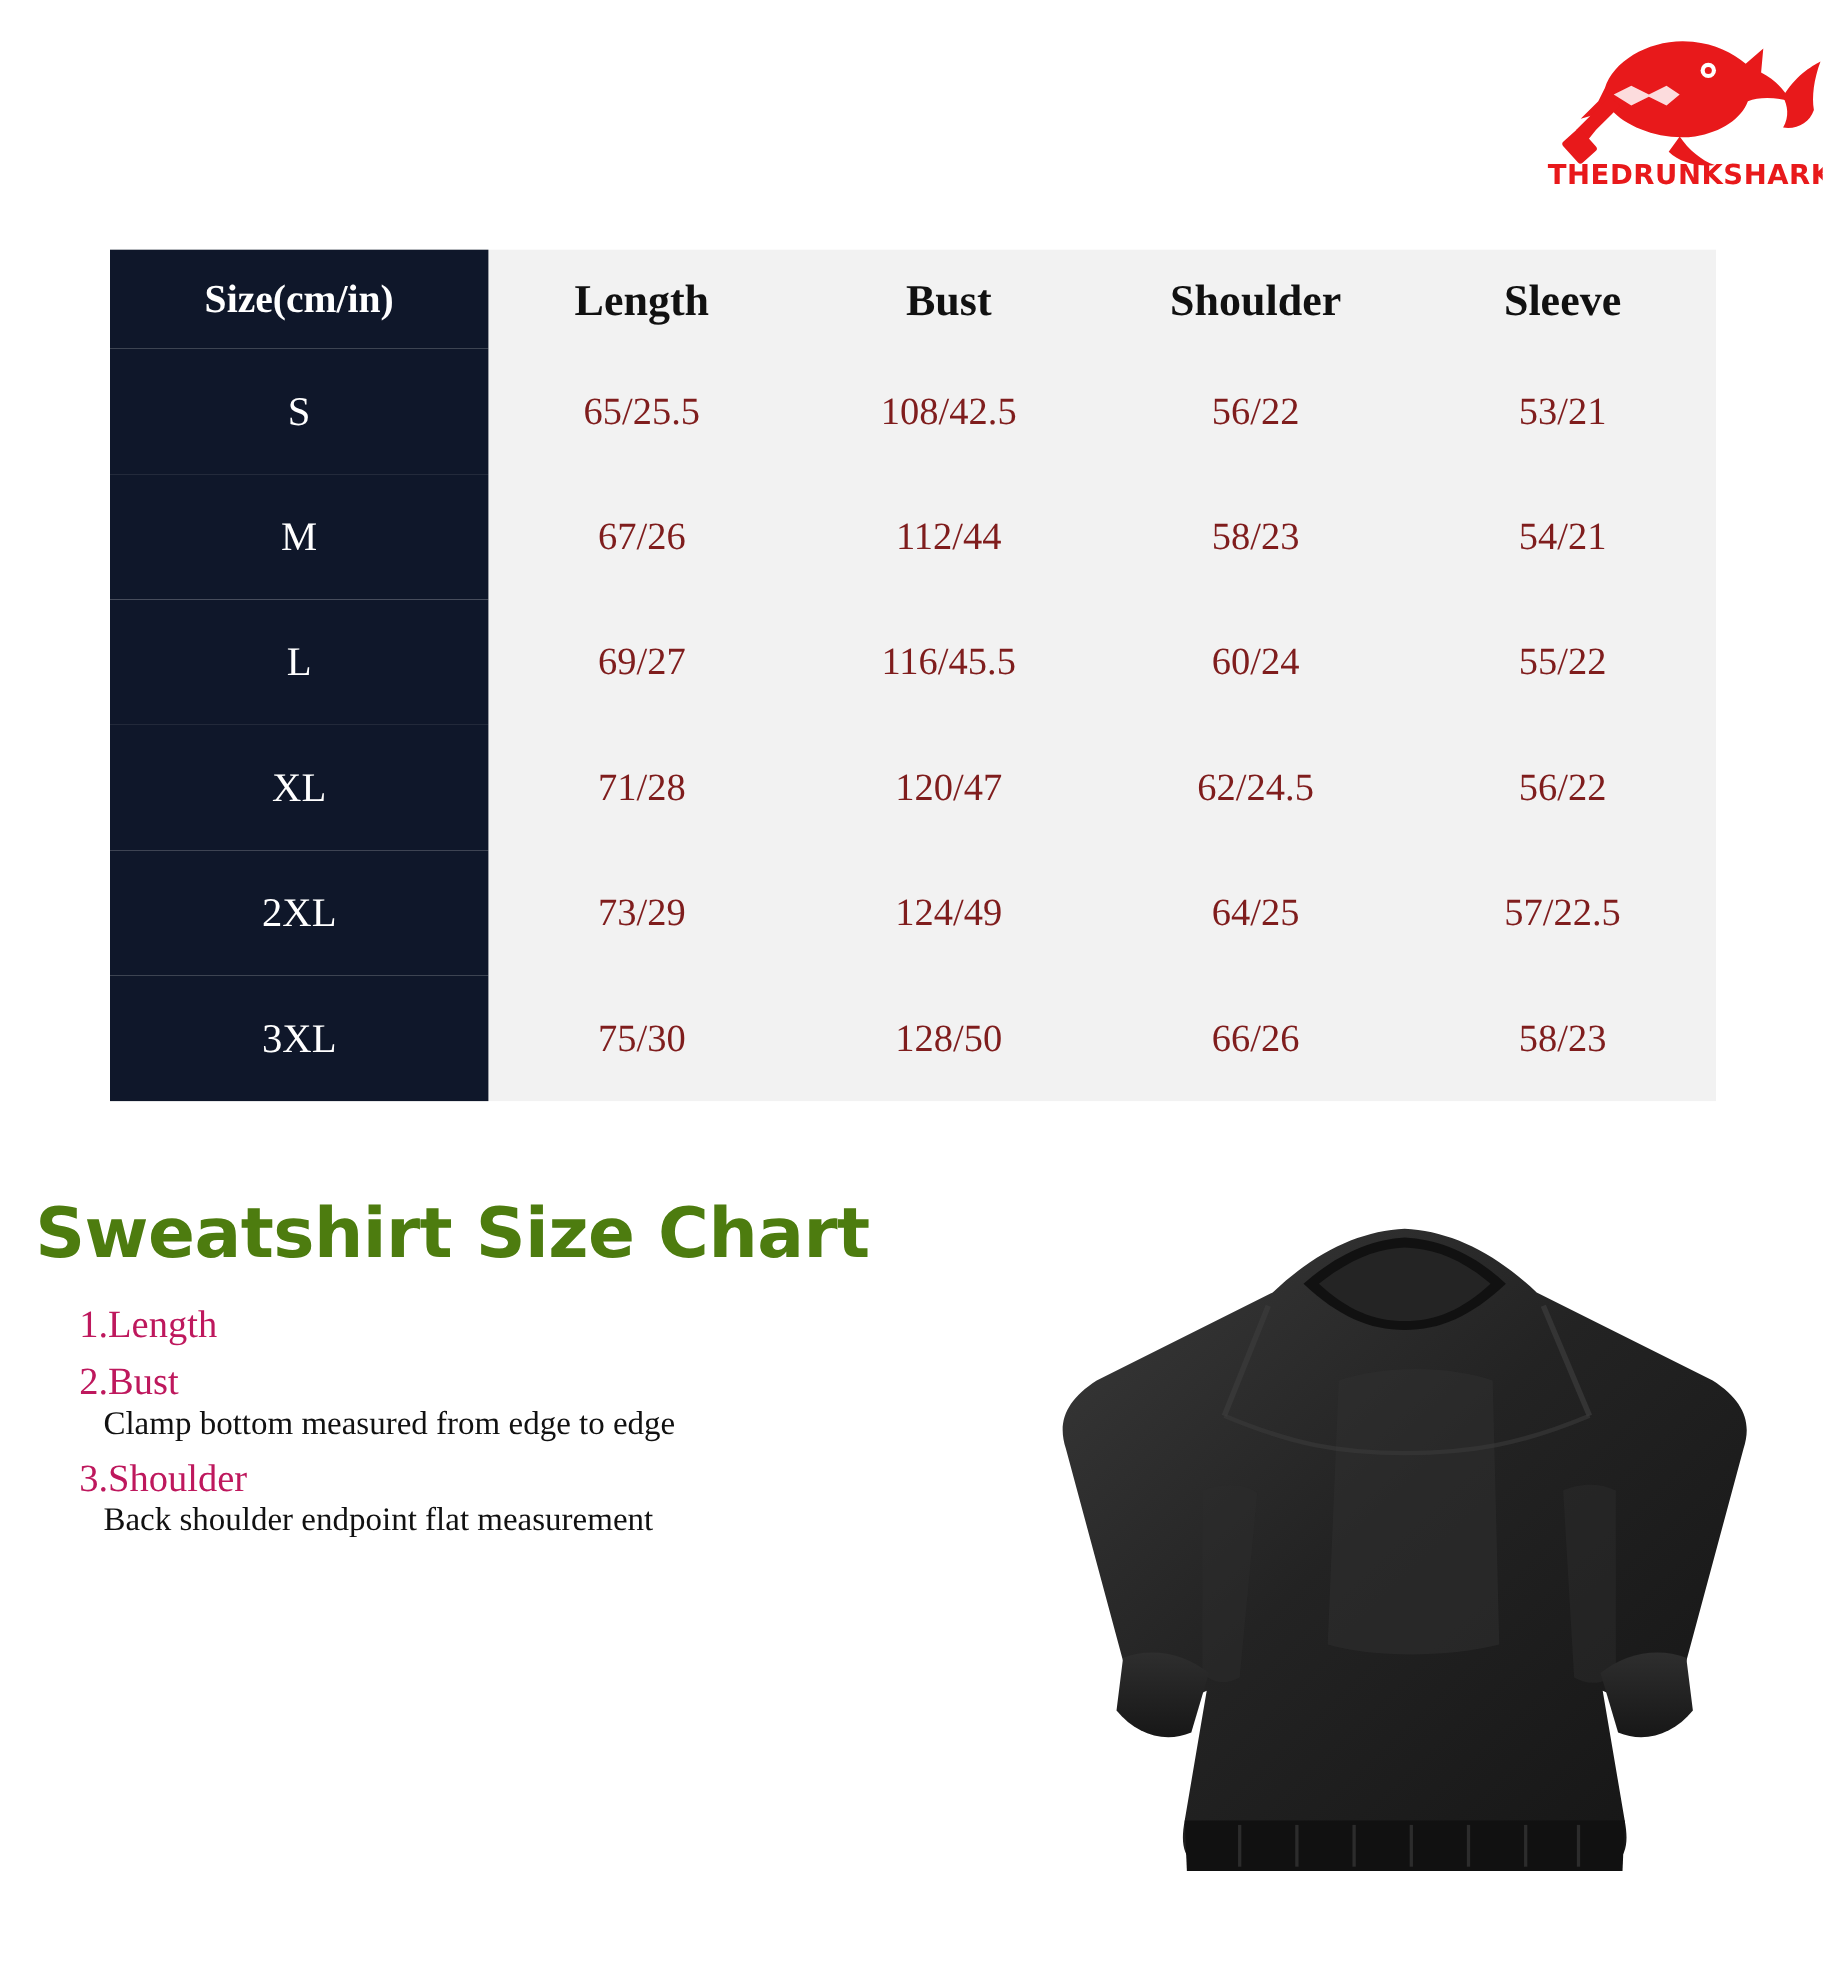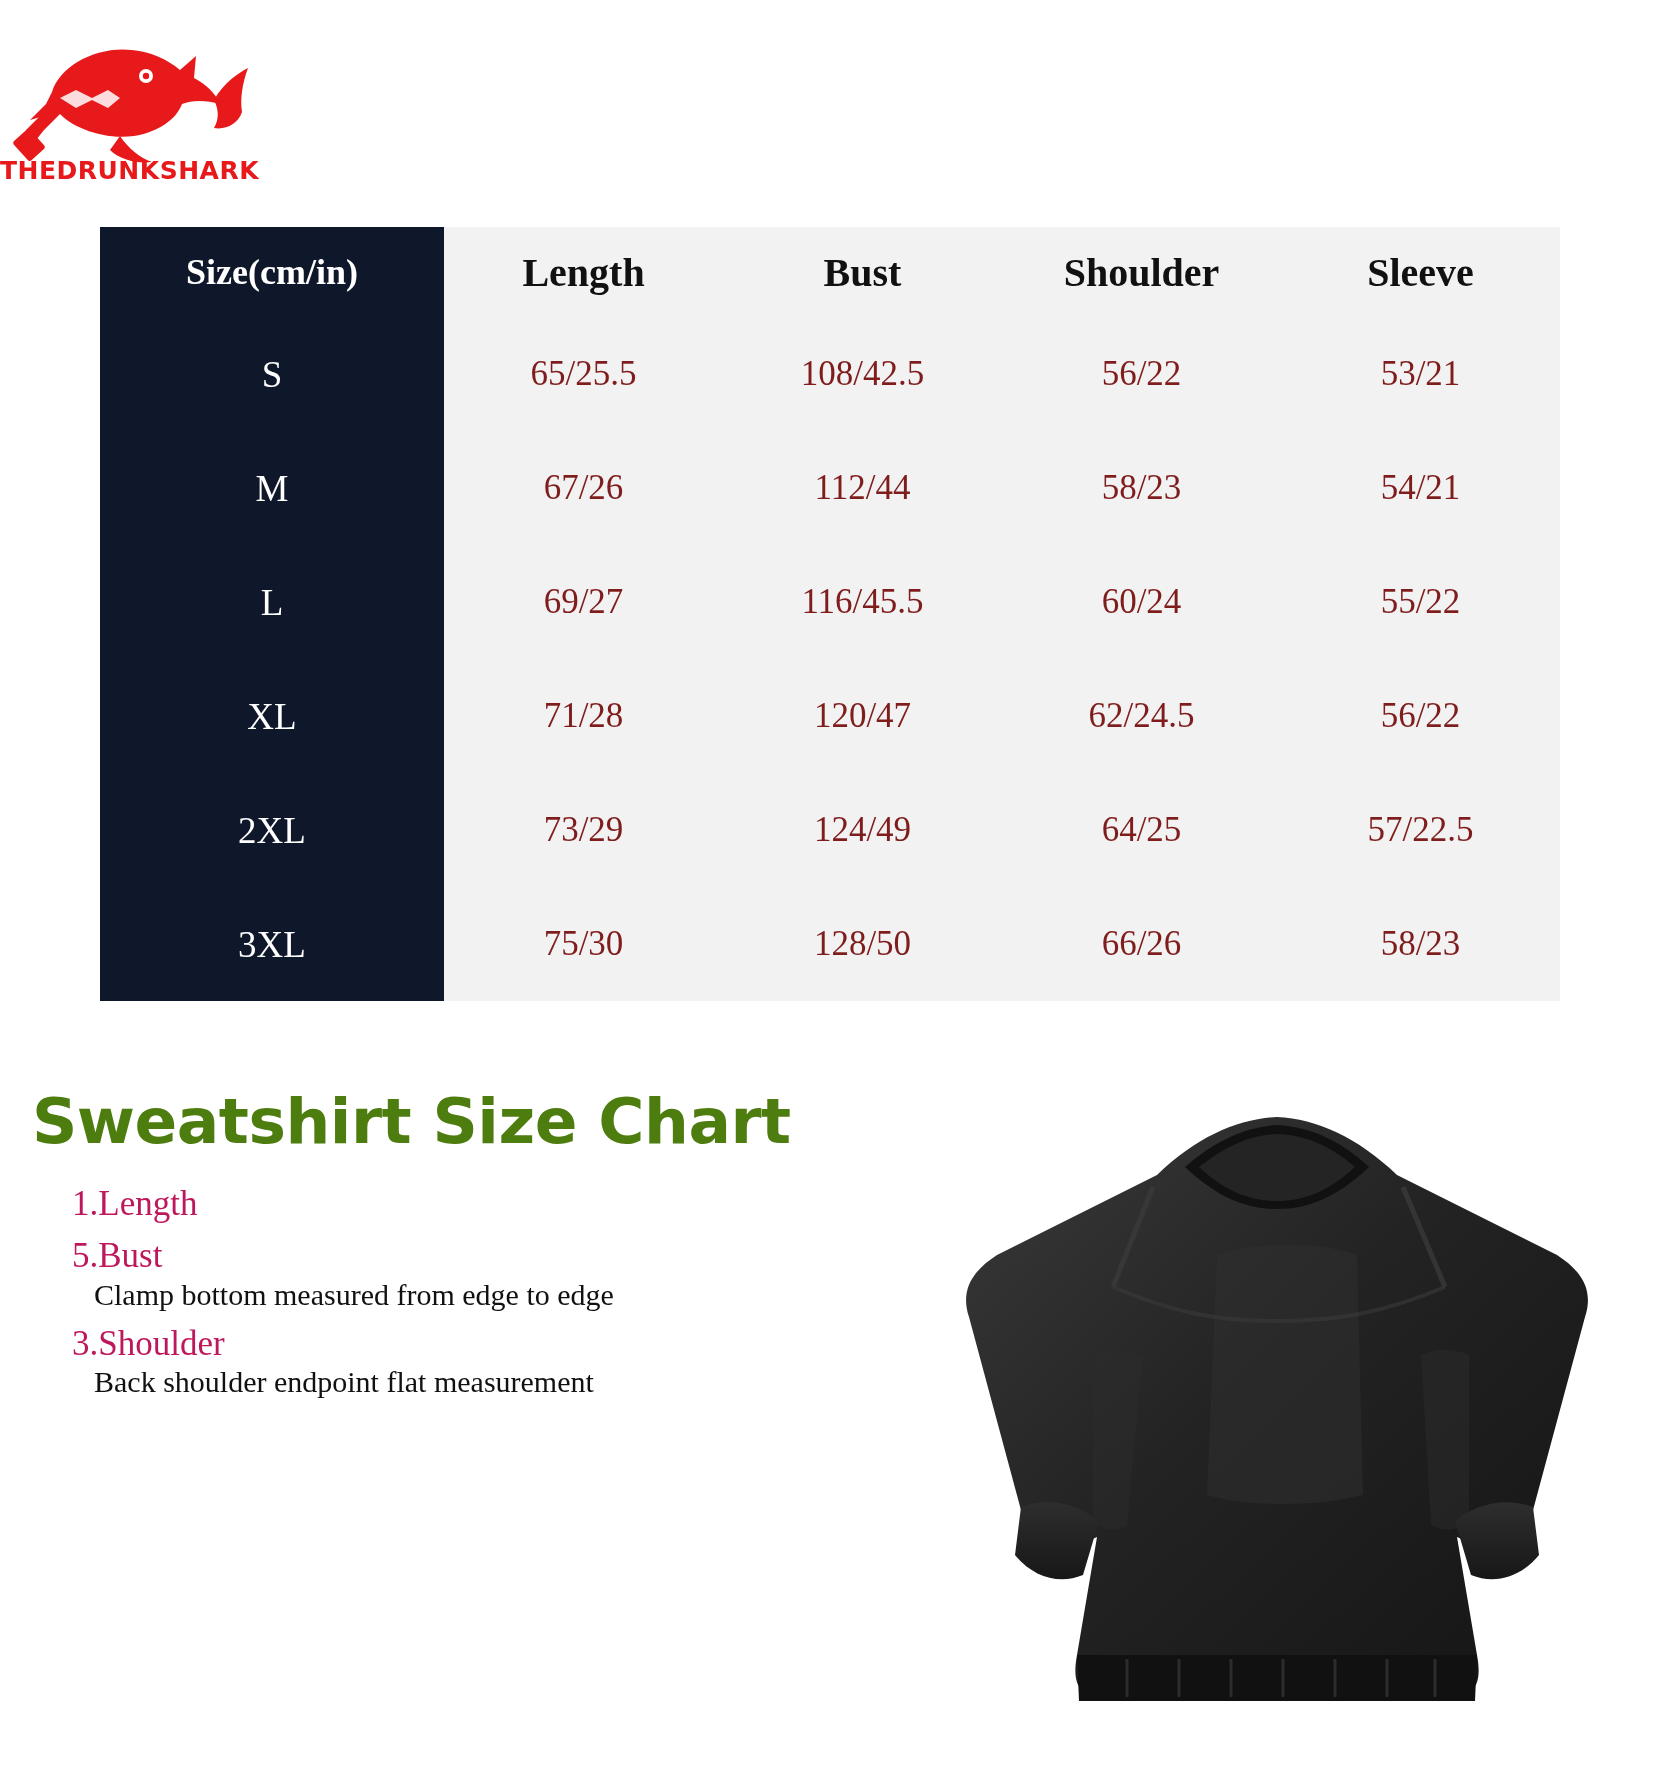--- a/index.html
+++ b/index.html
@@ -12,23 +12,23 @@
     height: 1785px;
     position: relative;
     font-family: "Liberation Serif", serif;
     overflow: hidden;
   }
 
   
   .logo-wrap {
     width: 100%;
     display: flex;
-    justify-content: flex-start;
+    justify-content: flex-end;
     align-items: flex-start;
-    padding-top: 20px;
+    padding-top: 8px;
     box-sizing: border-box;
   }
   .logo {
     width: 250px;
     height: 175px;
     position: relative;
   }
   .logo svg { display: block; }
   .logo-text {
     position: absolute;
@@ -226,21 +226,21 @@
 <div class="lower">
 
   <div class="info-col">
     <h1 class="chart-title">Sweatshirt Size Chart</h1>
 
     <div class="item">
       <div class="item-title">1.Length</div>
     </div>
 
     <div class="item">
-      <div class="item-title">5.Bust</div>
+      <div class="item-title">2.Bust</div>
       <div class="item-desc">Clamp bottom measured from edge to edge</div>
     </div>
 
     <div class="item">
       <div class="item-title">3.Shoulder</div>
       <div class="item-desc wide">Back shoulder endpoint flat measurement</div>
     </div>
 
   </div>
 

